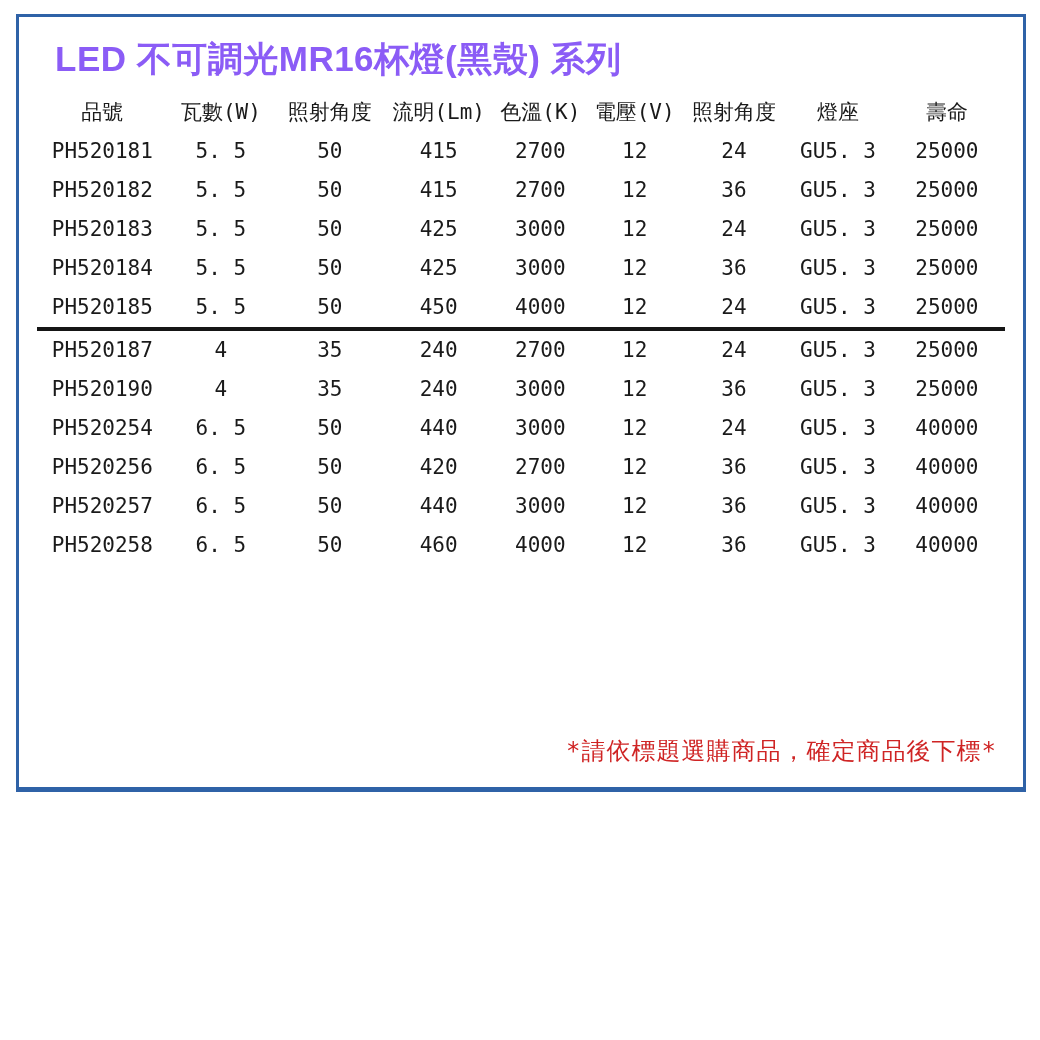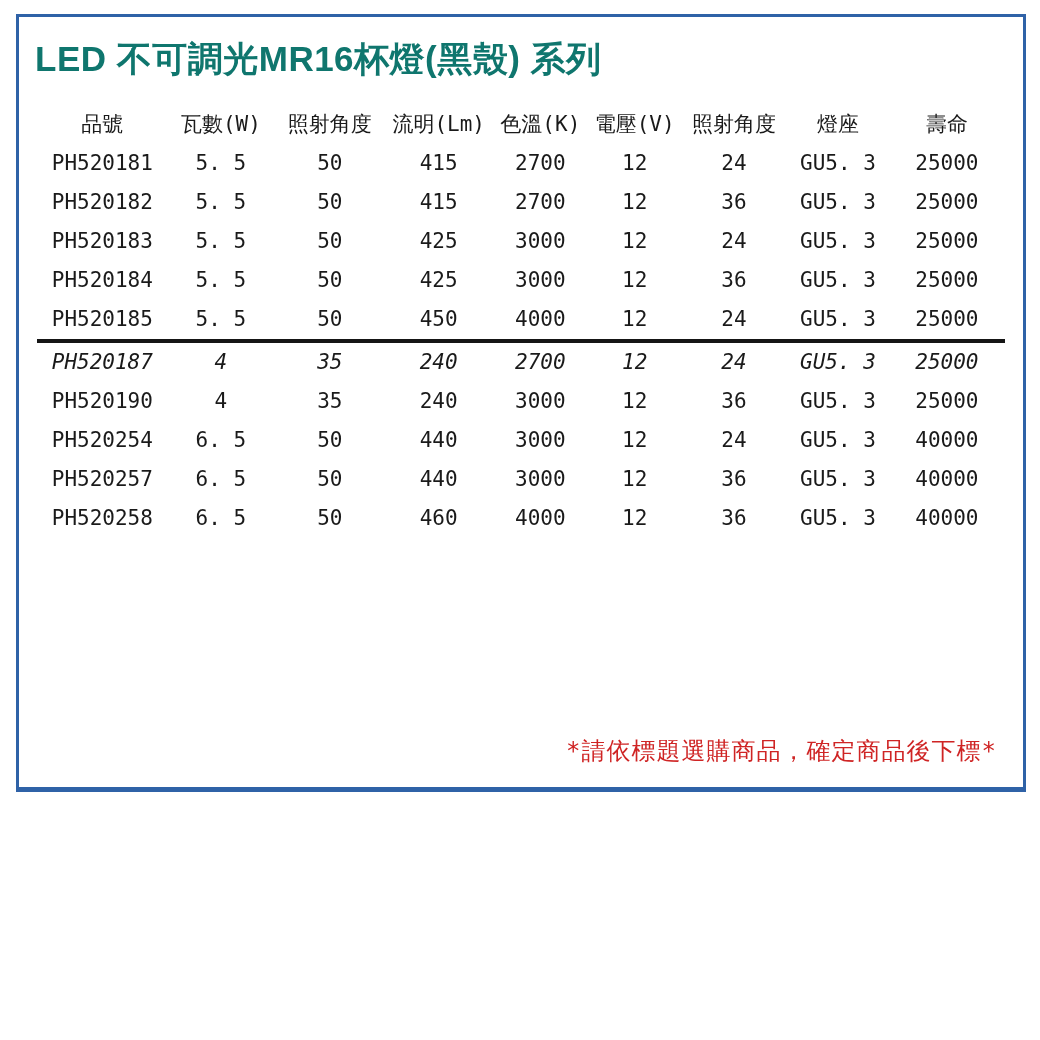--- a/index.html
+++ b/index.html
@@ -16,30 +16,30 @@
     left: 16px;
     top: 14px;
     width: 1010px;
     height: 778px;
     box-sizing: border-box;
     background: #ffffff;
     border: 3px solid #2f62a7;
     border-bottom-width: 5px;
   }
   .title {
-    margin: 20px 0 0 16px;
+    margin: 20px 0 0 36px;
     font-family: "Liberation Sans", sans-serif;
     font-weight: bold;
     font-size: 35px;
     line-height: 1.25;
-    color: #0f766e;
+    color: #8b5cf6;
     letter-spacing: 0.5px;
   }
   .spec-table {
-    margin: 24px 18px 0 18px;
+    margin: 12px 18px 0 18px;
     width: calc(100% - 36px);
     border-collapse: collapse;
     table-layout: fixed;
     font-size: 21px;
     color: #1a1a1a;
   }
   .spec-table th, .spec-table td {
     font-weight: normal;
     text-align: center;
     vertical-align: middle;
@@ -52,21 +52,20 @@
   .spec-table col.c2 { width: 11%;   }
   .spec-table col.c3 { width: 11.5%; }
   .spec-table col.c4 { width: 11%;   }
   .spec-table col.c5 { width: 10%;   }
   .spec-table col.c6 { width: 9.5%;  }
   .spec-table col.c7 { width: 11%;   }
   .spec-table col.c8 { width: 10.5%; }
   .spec-table col.c9 { width: 12%;   }
   .spec-table tr.group-sep td {
     border-top: 4px solid #151515;
-    font-style: italic;
   }
   .note {
     position: absolute;
     right: 26px;
     bottom: 20px;
     font-size: 24px;
     color: #cf2424;
     letter-spacing: 1px;
     white-space: nowrap;
   }
@@ -185,20 +184,31 @@
           <td>6. 5</td>
           <td>50</td>
           <td>440</td>
           <td>3000</td>
           <td>12</td>
           <td>24</td>
           <td>GU5. 3</td>
           <td>40000</td>
         </tr>
         <tr>
+          <td>PH520256</td>
+          <td>6. 5</td>
+          <td>50</td>
+          <td>420</td>
+          <td>2700</td>
+          <td>12</td>
+          <td>36</td>
+          <td>GU5. 3</td>
+          <td>40000</td>
+        </tr>
+        <tr>
           <td>PH520257</td>
           <td>6. 5</td>
           <td>50</td>
           <td>440</td>
           <td>3000</td>
           <td>12</td>
           <td>36</td>
           <td>GU5. 3</td>
           <td>40000</td>
         </tr>

